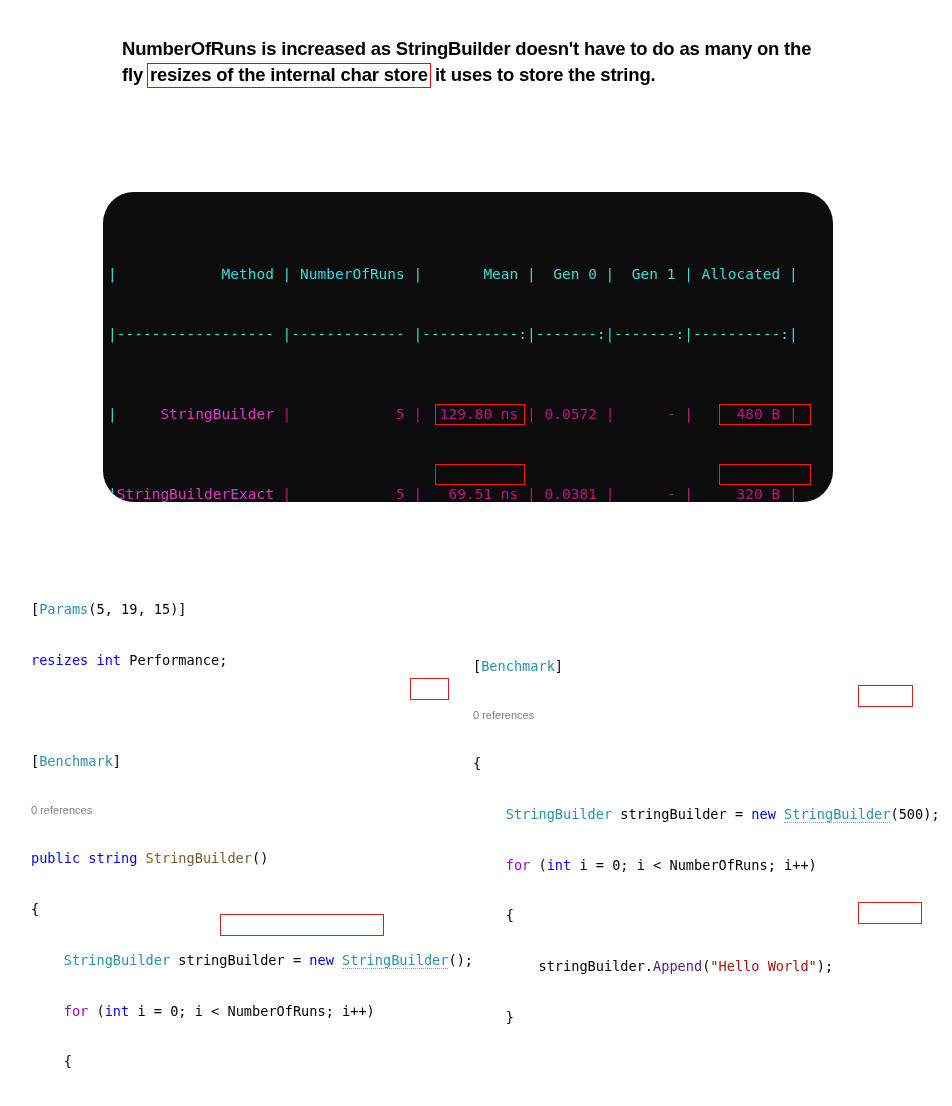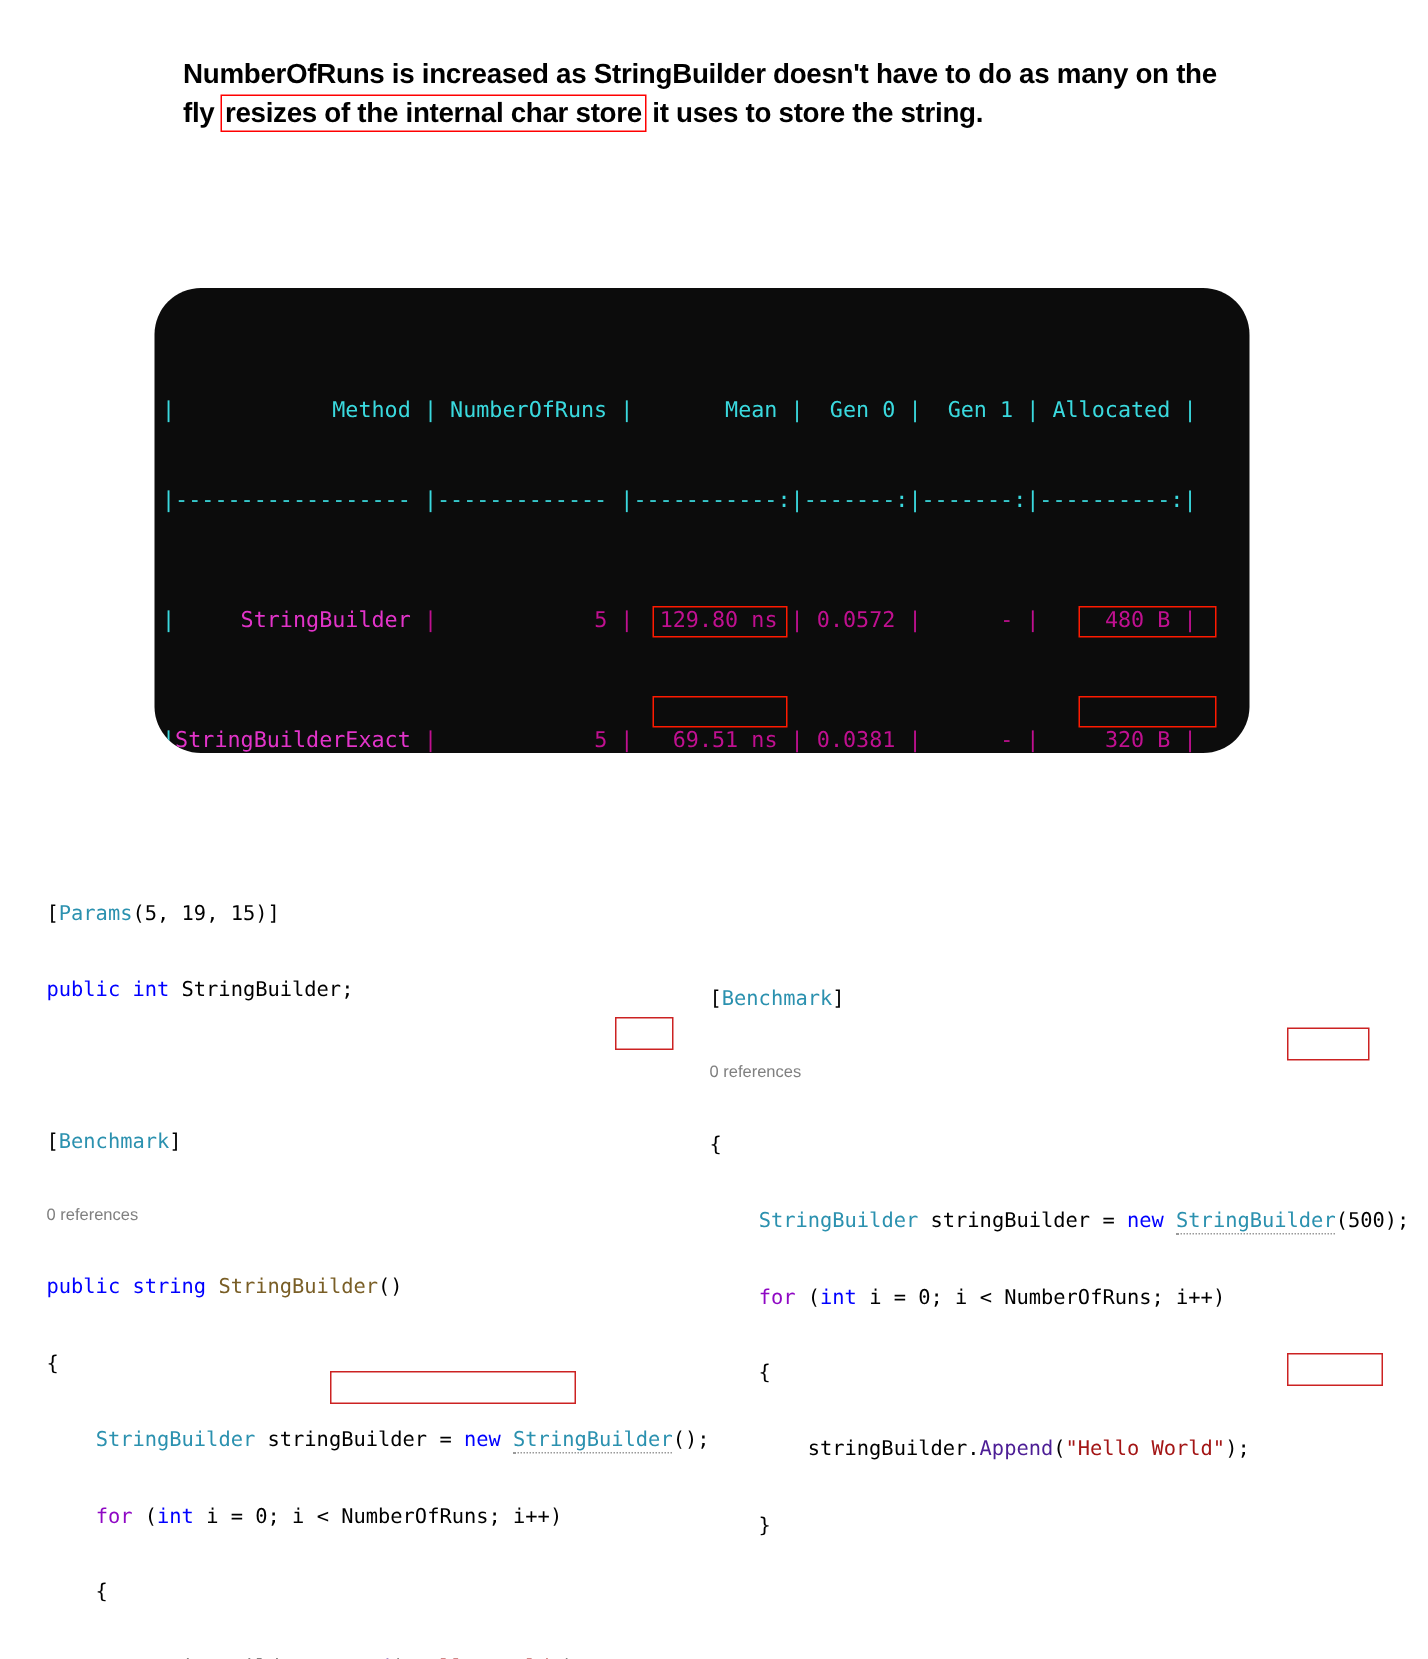--- a/index.html
+++ b/index.html
@@ -155,21 +155,21 @@
   </div>
 
   <div class="cellbox" style="left:332px; top:212px; width:90px; height:21px;"></div>
   <div class="cellbox" style="left:616px; top:212px; width:92px; height:21px;"></div>
   <div class="cellbox" style="left:332px; top:272px; width:90px; height:21px;"></div>
   <div class="cellbox" style="left:616px; top:272px; width:92px; height:21px;"></div>
 </div>
 
 <div id="code-left" class="code-col">
   <span class="cl"><span class="k-plain">[</span><span class="k-attr">Params</span><span class="k-plain">(</span><span class="k-num">5</span><span class="k-plain">, </span><span class="k-num">19</span><span class="k-plain">, </span><span class="k-num">15</span><span class="k-plain">)]</span></span>
-  <span class="cl"><span class="k-kw">public int</span><span class="k-plain"> StringBuilder;</span></span>
+  <span class="cl"><span class="k-kw">resizes int</span><span class="k-plain"> Performance;</span></span>
   <span class="cl blank"> </span>
   <span class="cl"><span class="k-plain">[</span><span class="k-attr" title="[Benchmark]">Benchmark</span><span class="k-plain">]</span></span>
   <span class="codelens">0 references</span>
   <span class="cl"><span class="k-kw">public string</span><span class="k-plain"> </span><span class="k-method">StringBuilder</span><span class="k-plain">()</span></span>
   <span class="cl"><span class="k-plain">{</span></span>
   <span class="cl"><span class="k-plain">    </span><span class="k-type">StringBuilder</span><span class="k-plain"> stringBuilder = </span><span class="k-kw">new</span><span class="k-plain"> </span><span class="k-type squiggle">StringBuilder</span><span class="k-plain">();</span></span>
   <span class="cl"><span class="k-plain">    </span><span class="k-ctrl">for</span><span class="k-plain"> (</span><span class="k-kw">int</span><span class="k-plain"> i = </span><span class="k-num">0</span><span class="k-plain">; i &lt; NumberOfRuns; i++)</span></span>
   <span class="cl"><span class="k-plain">    {</span></span>
   <span class="cl"><span class="k-plain">        stringBuilder.</span><span class="k-call">Append</span><span class="k-plain">(</span><span class="k-str">"Hello World"</span><span class="k-plain">);</span></span>
   

